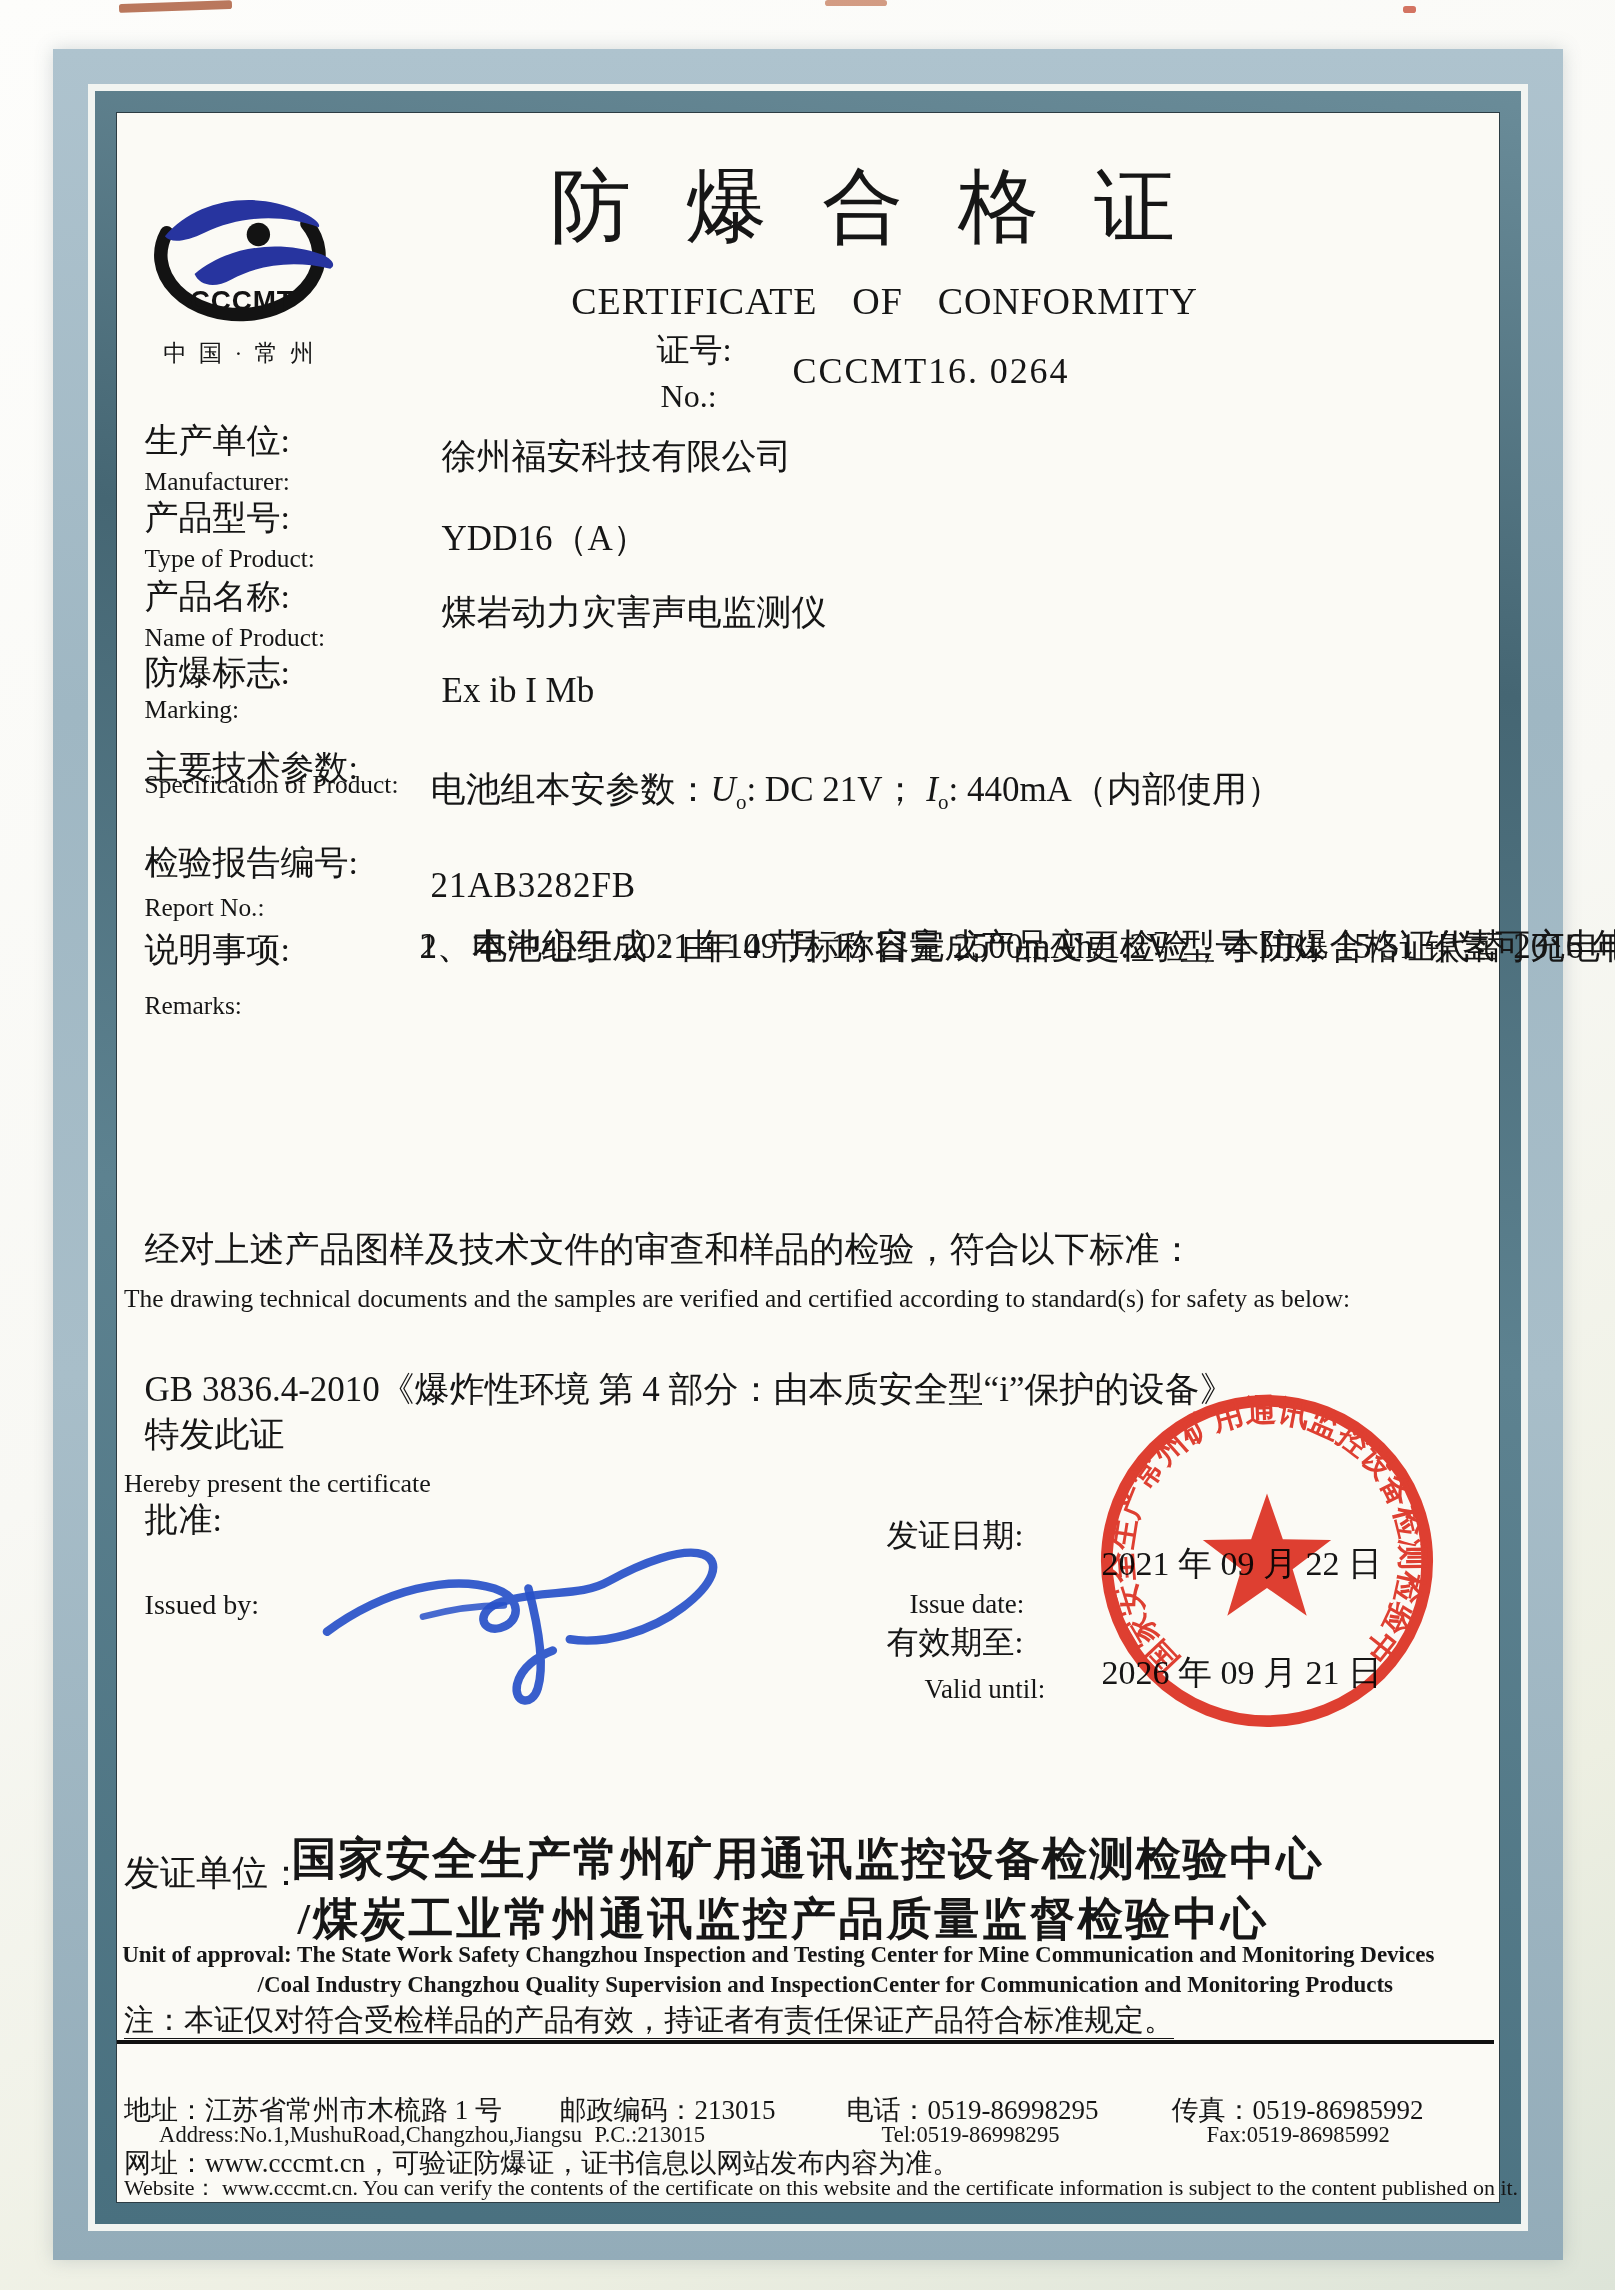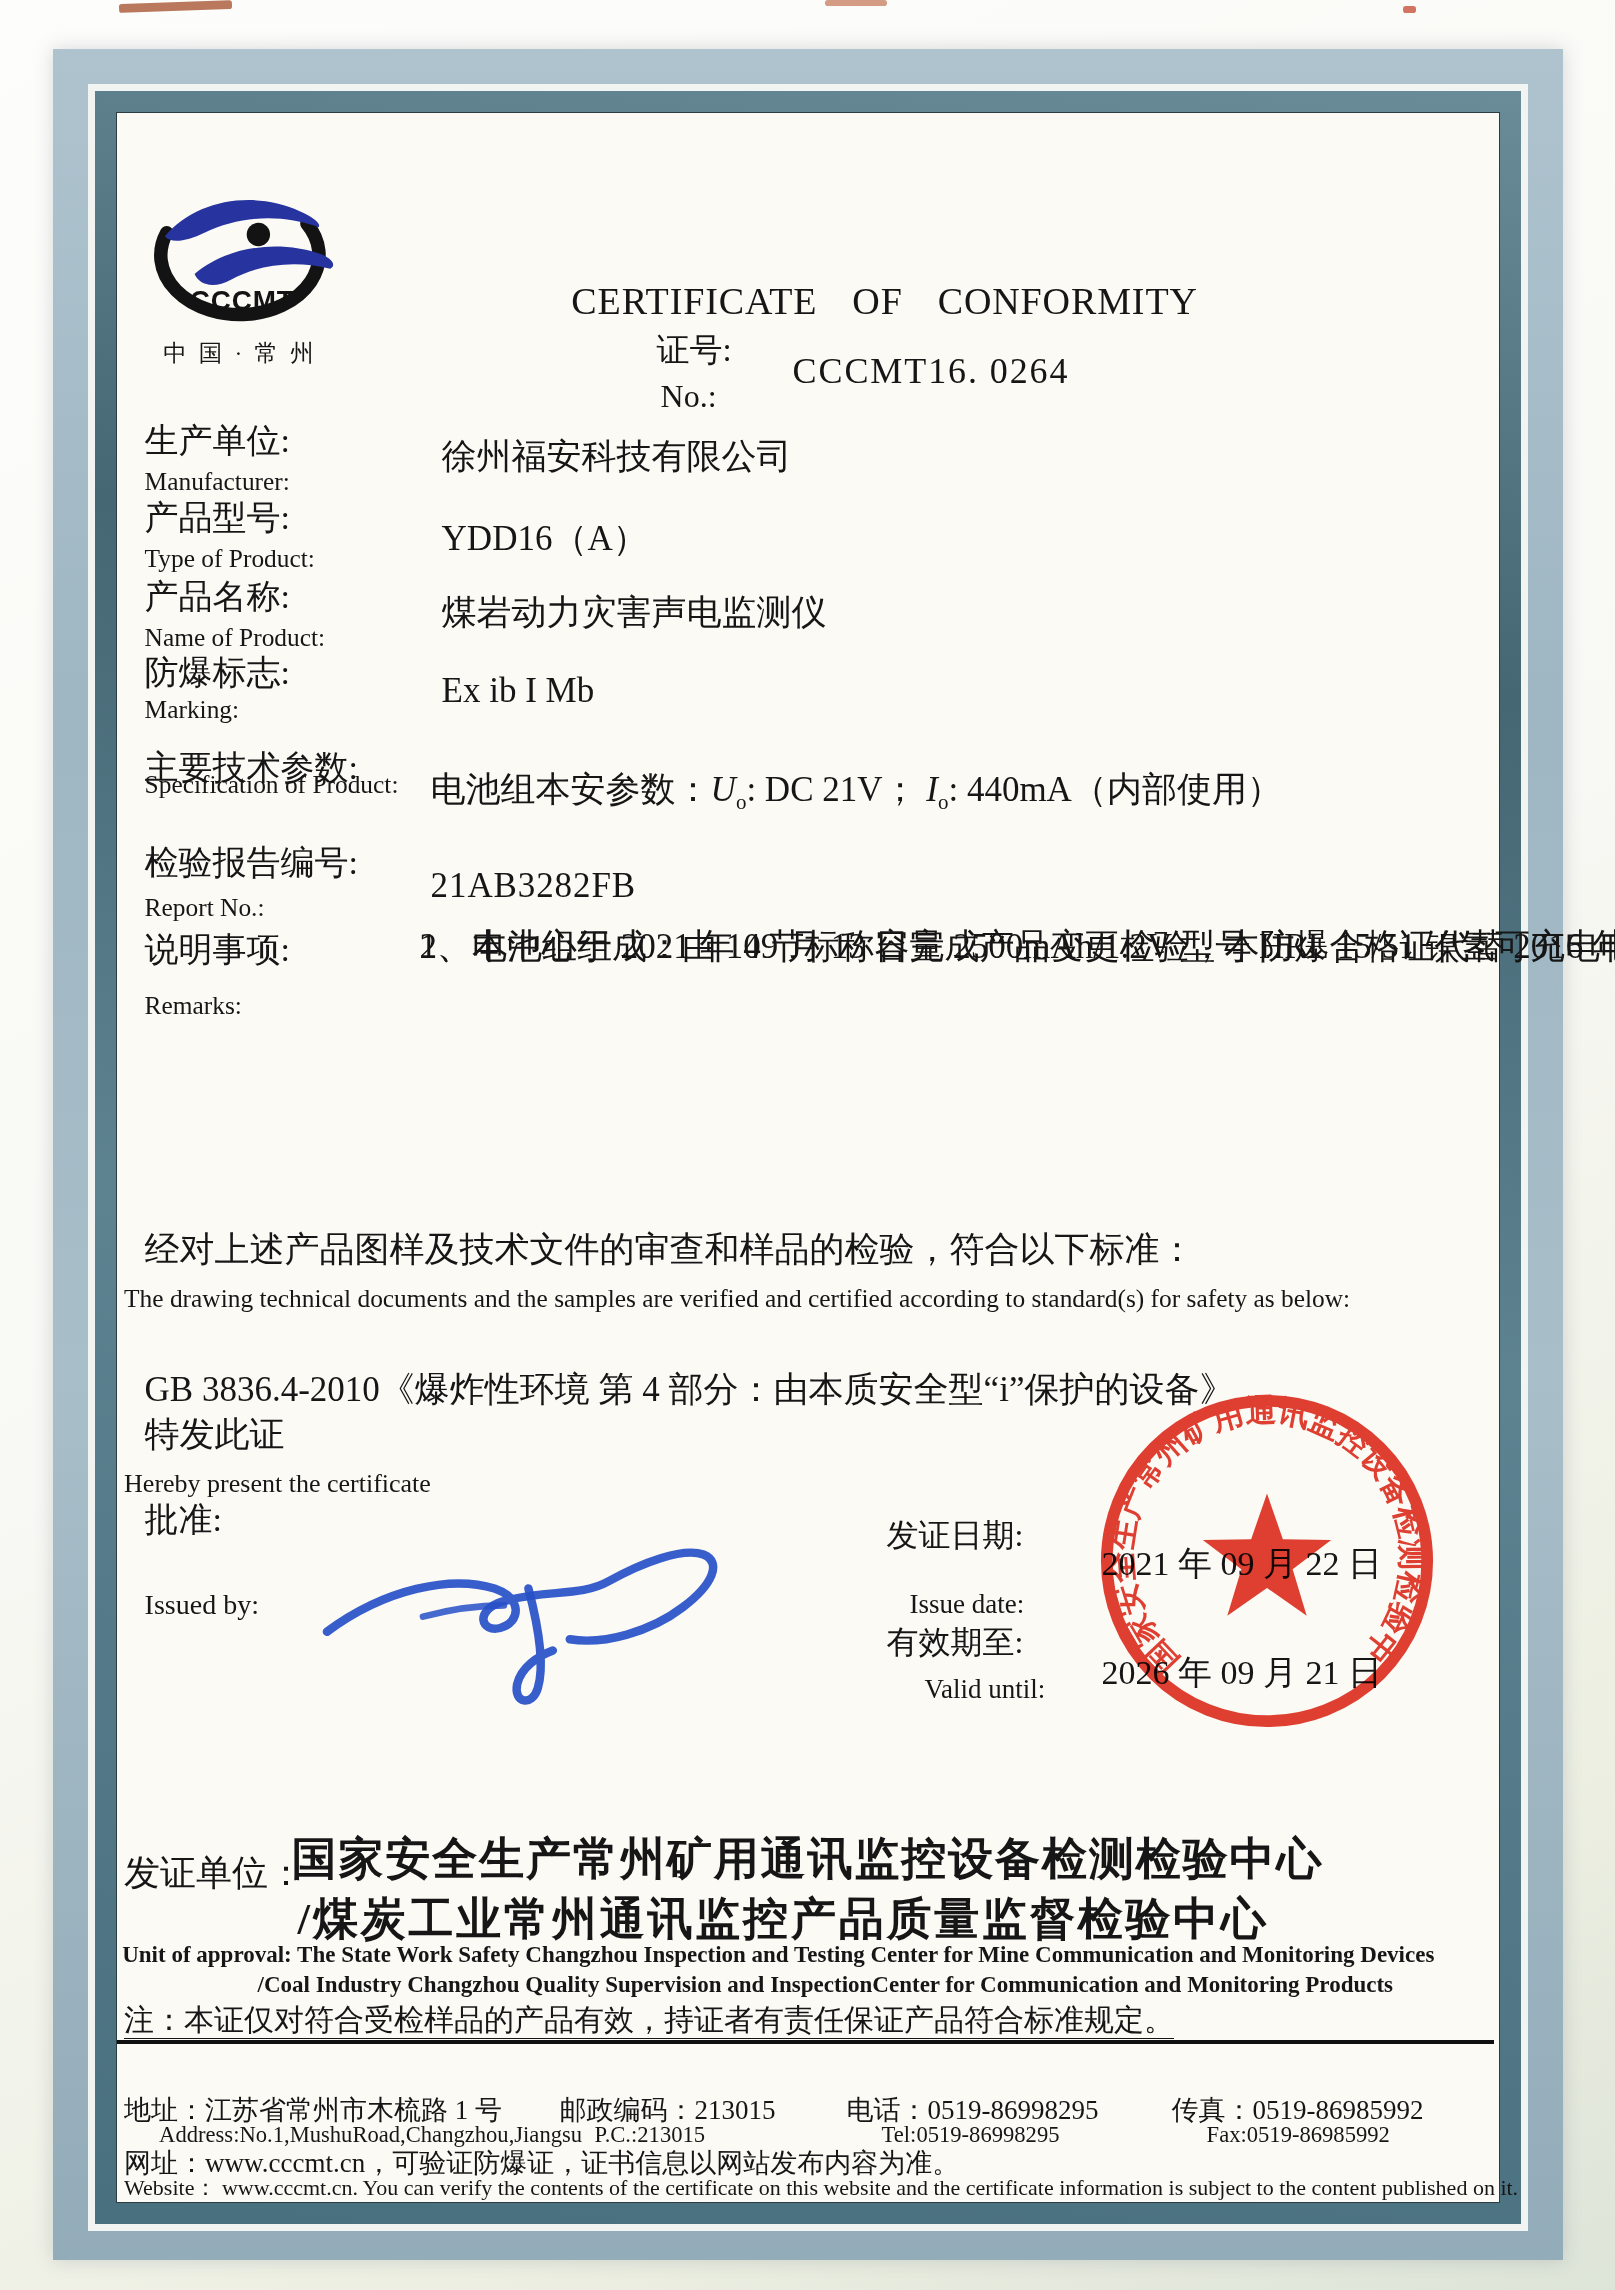--- a/index.html
+++ b/index.html
@@ -77,20 +77,21 @@
 
     <svg class="logo" viewBox="0 0 220 178">
       <path d="M 24,62 A 88,66 0 1 0 180,52" fill="none" stroke="#131313" stroke-width="15" stroke-linecap="round"></path>
       <path d="M 22,66 C 55,26 120,14 172,38 C 188,45 196,52 193,56 C 150,40 104,44 66,62 C 46,72 28,74 22,66 Z" fill="#27349f"></path>
       <path d="M 55,108 C 92,76 150,70 196,86 C 210,92 212,99 206,102 C 164,92 126,98 96,114 C 76,125 60,120 55,108 Z" fill="#27349f"></path>
       <circle cx="126" cy="64" r="13" fill="#131313"></circle>
       <text x="108" y="148" text-anchor="middle" font-family="Liberation Sans, sans-serif" font-weight="bold" font-size="31" letter-spacing="1" fill="#131313">CCCMT</text>
     </svg>
     <div class="logo-region cn">中国·常州</div>
 
+    <div class="title-cn cn">防爆合格证</div>
     <div class="title-en en">CERTIFICATE OF CONFORMITY</div>
     <div class="certno-cn cn">证号:</div>
     <div class="certno-en en">No.:</div>
     <div class="certno-val">CCCMT16. 0264</div>
 
     <div class="lab-cn cn" style="top:305px;">生产单位:</div>
     <div class="lab-en en" style="top:354px;">Manufacturer:</div>
     <div class="val cn" style="top:320px;">徐州福安科技有限公司</div>
 
     <div class="lab-cn cn" style="top:382px;">产品型号:</div>

